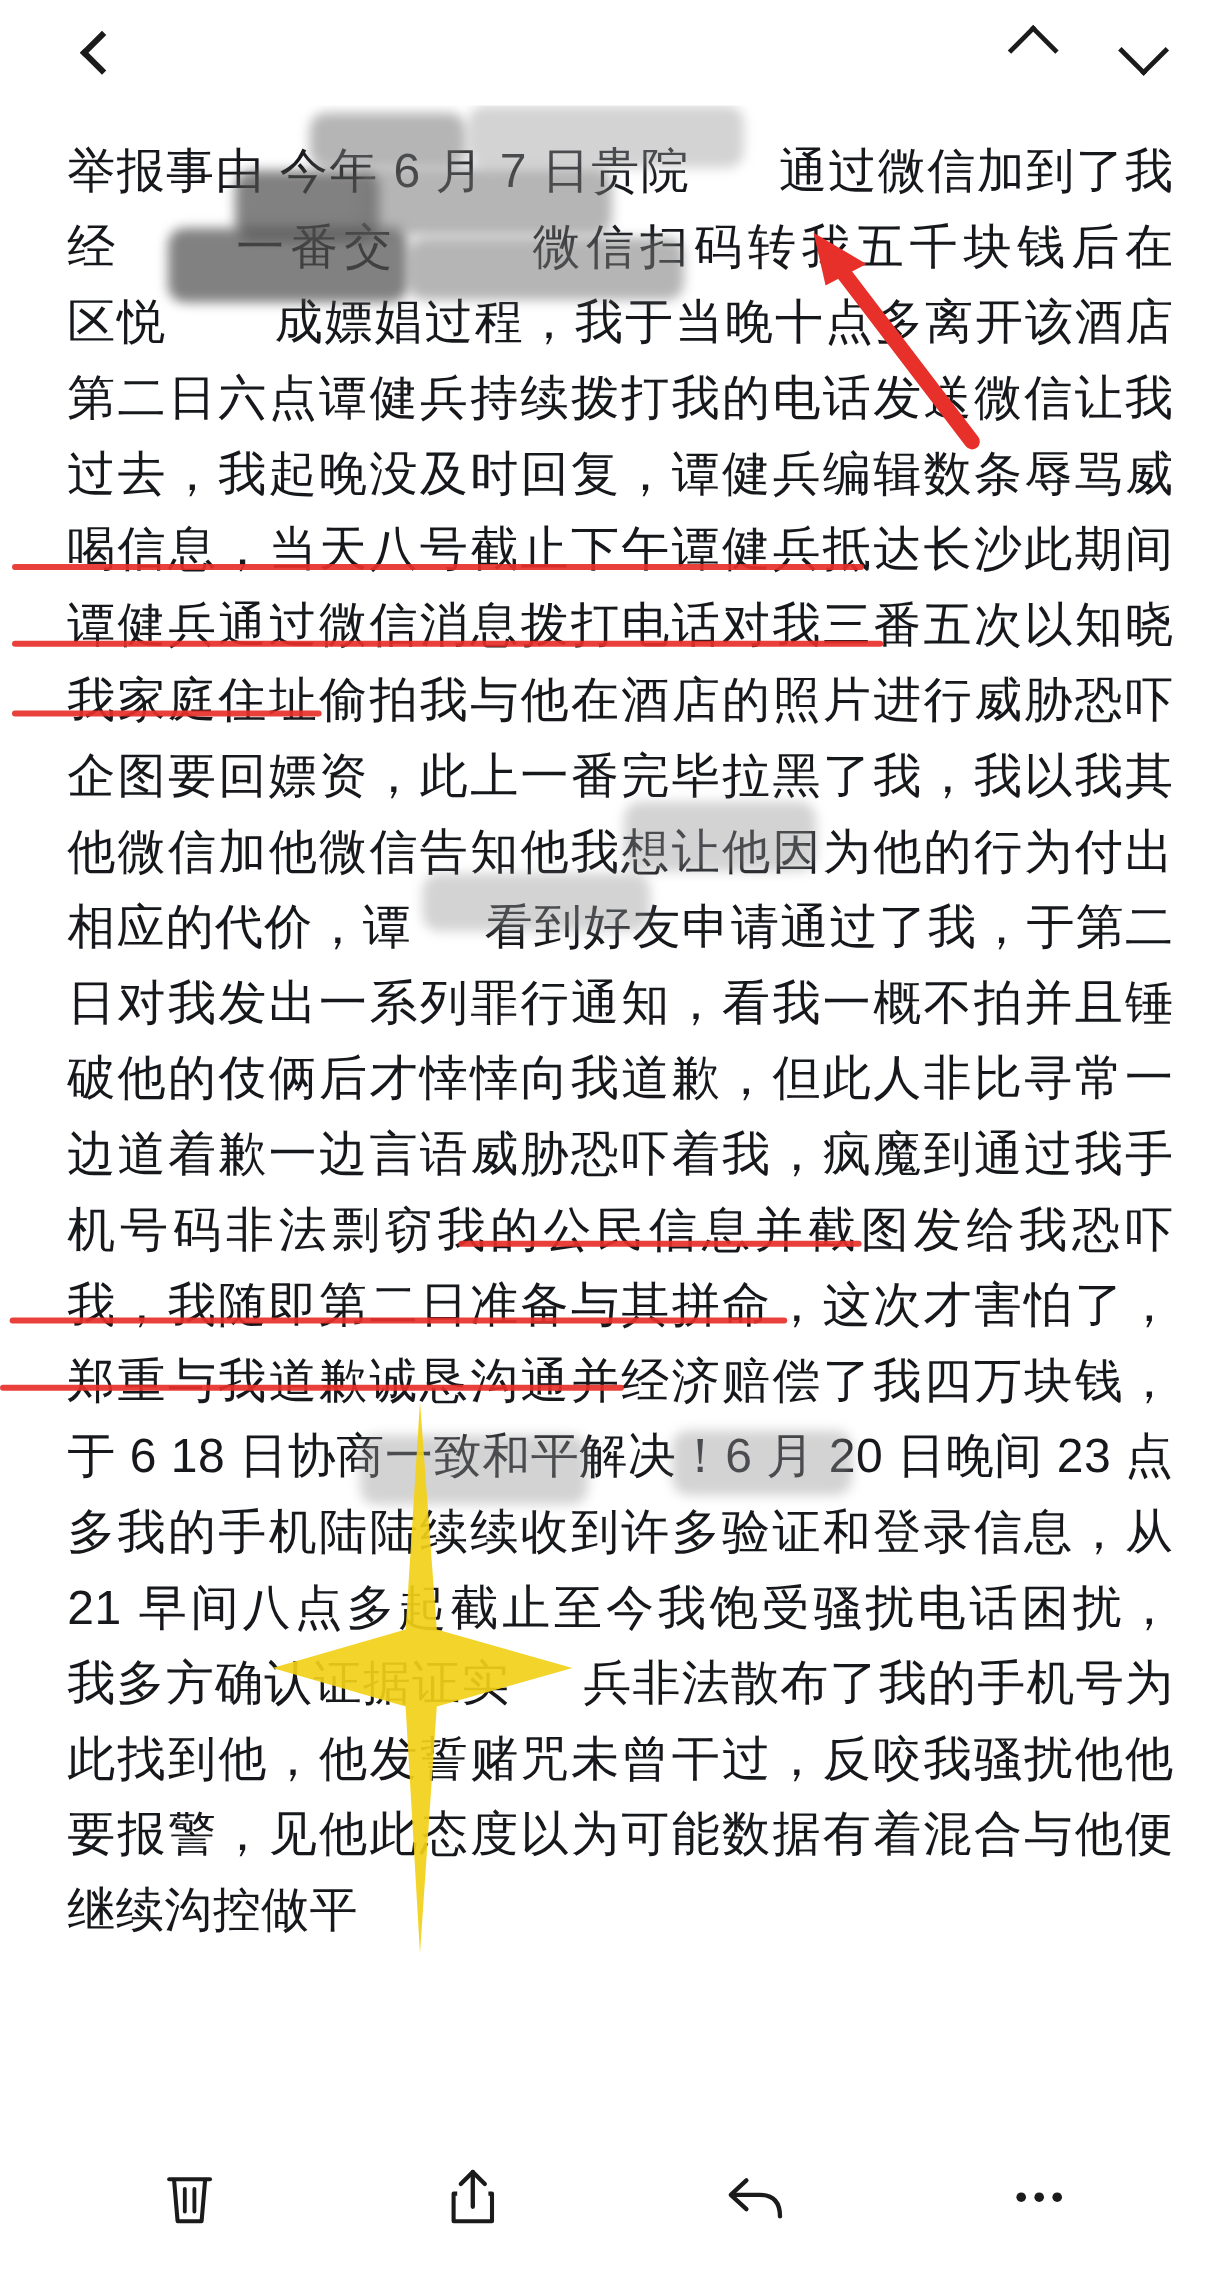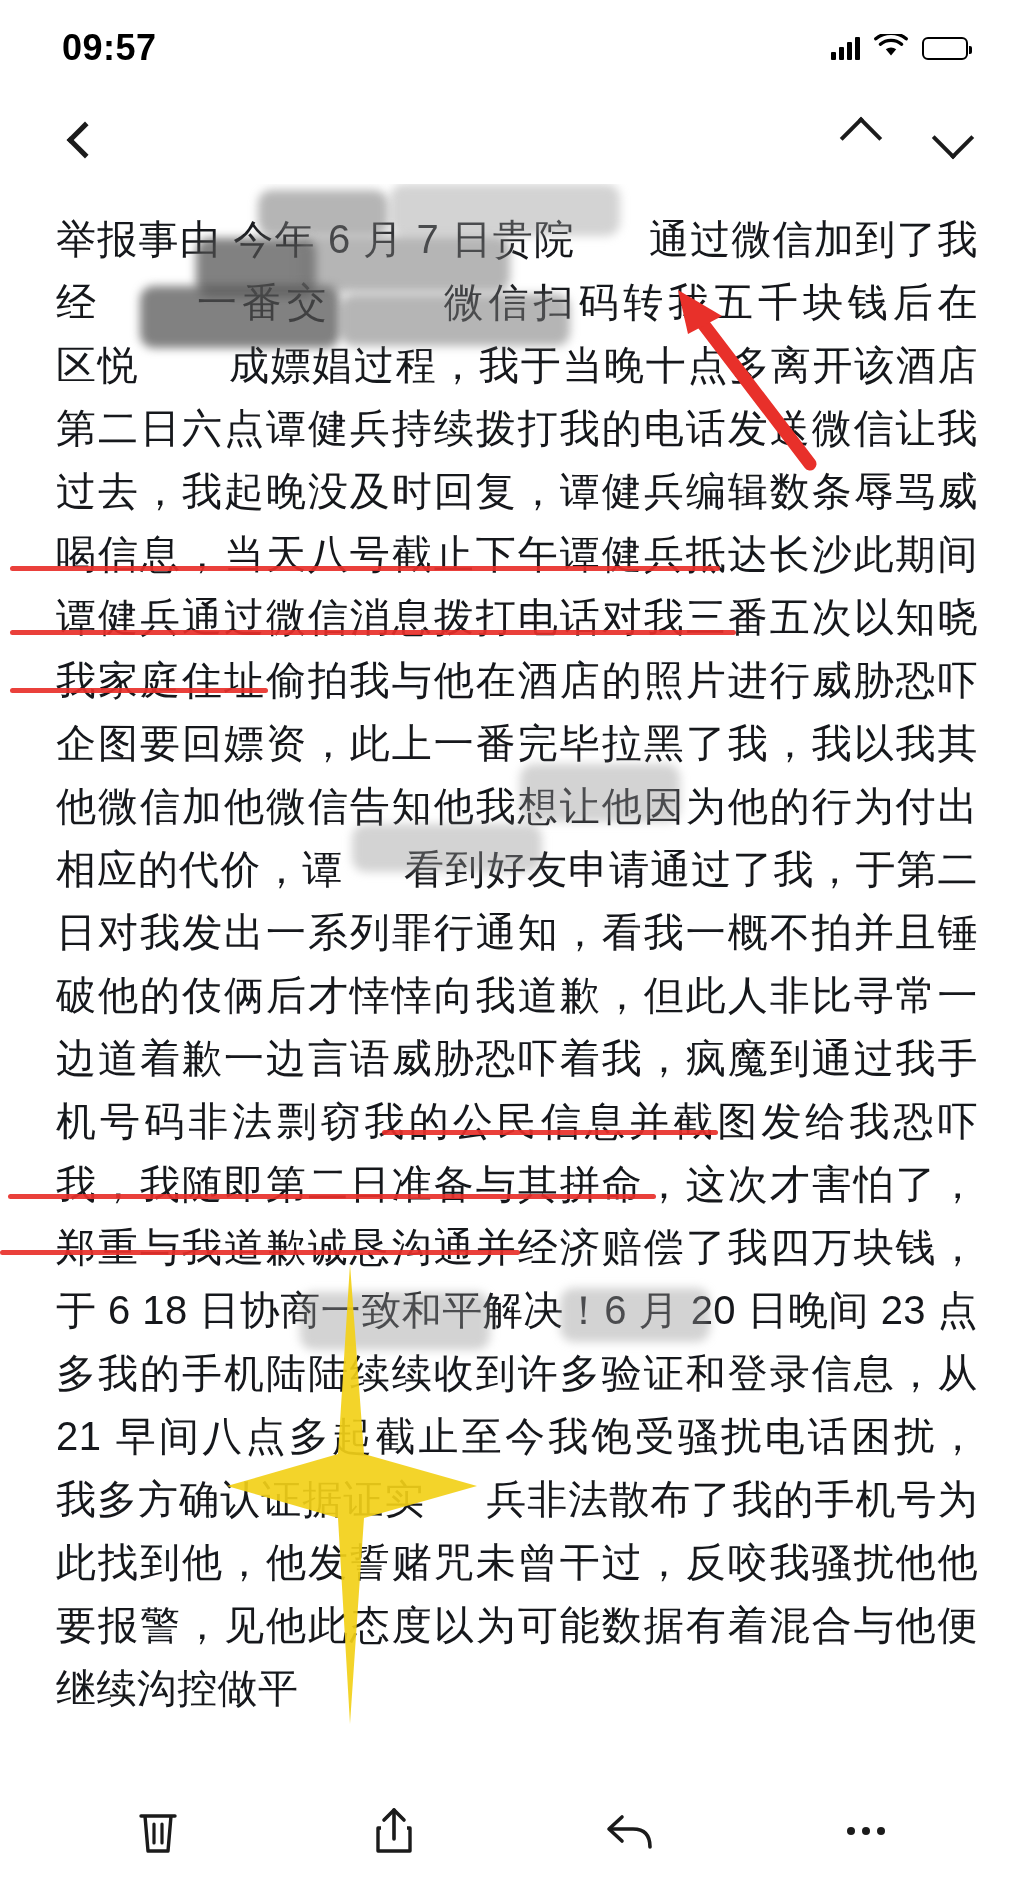--- a/index.html
+++ b/index.html
@@ -163,41 +163,20 @@
     justify-content: center;
   }
   .dots { display: flex; gap: 7px; }
   .dots i { width: 8px; height: 8px; border-radius: 50%; background: #1b1b1b; display: block; }
 </style>
 </head>
 <body>
 
 <div class="phone">
 
-  <div class="status-bar">
-    <div class="status-time">09:57</div>
-    <div class="status-right">
-      <span class="signal-bars">
-        <i></i>
-          <i></i>
-          <i></i>
-          <i></i>
-      </span>
-      <span>
-        <svg width="34" height="25" viewBox="0 0 34 25">
-          <path d="M17 21.5 l5.2 -6.2 a8 8 0 0 0 -10.4 0 z" fill="#000"></path>
-          <path d="M6.4 10.2 a16.5 16.5 0 0 1 21.2 0" stroke="#000" stroke-width="3.4" fill="none" stroke-linecap="round"></path>
-          <path d="M1.8 4.8 a24 24 0 0 1 30.4 0" stroke="#000" stroke-width="3.4" fill="none" stroke-linecap="round"></path>
-        </svg>
-      </span>
-      <span class="battery">
-        <span class="fill"></span>
-      </span>
-    </div>
-  </div>
 
   <div class="nav-bar">
     <div class="nav-left">
       <span class="chev left"></span>
     </div>
     <div class="nav-right">
       <div>
         <span class="chev up"></span>
       </div>
       <div>

